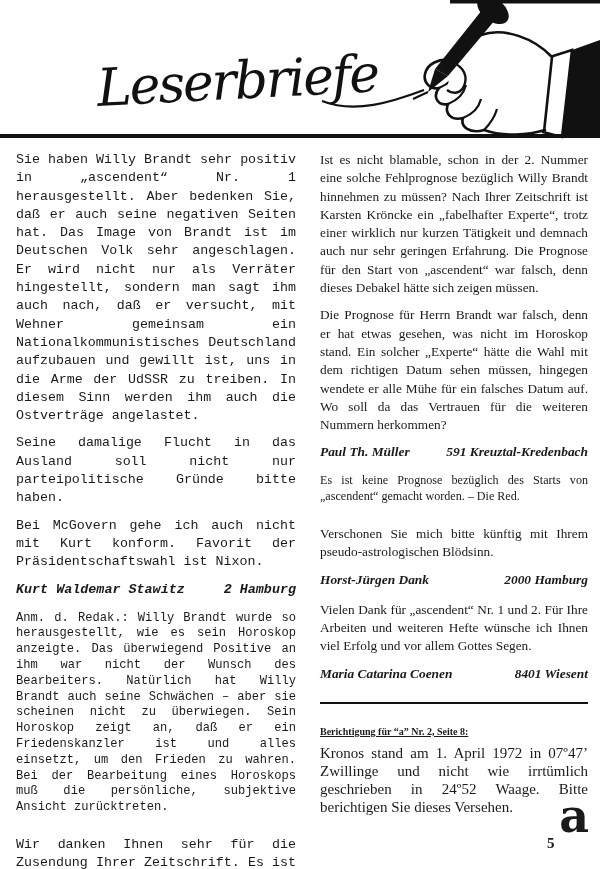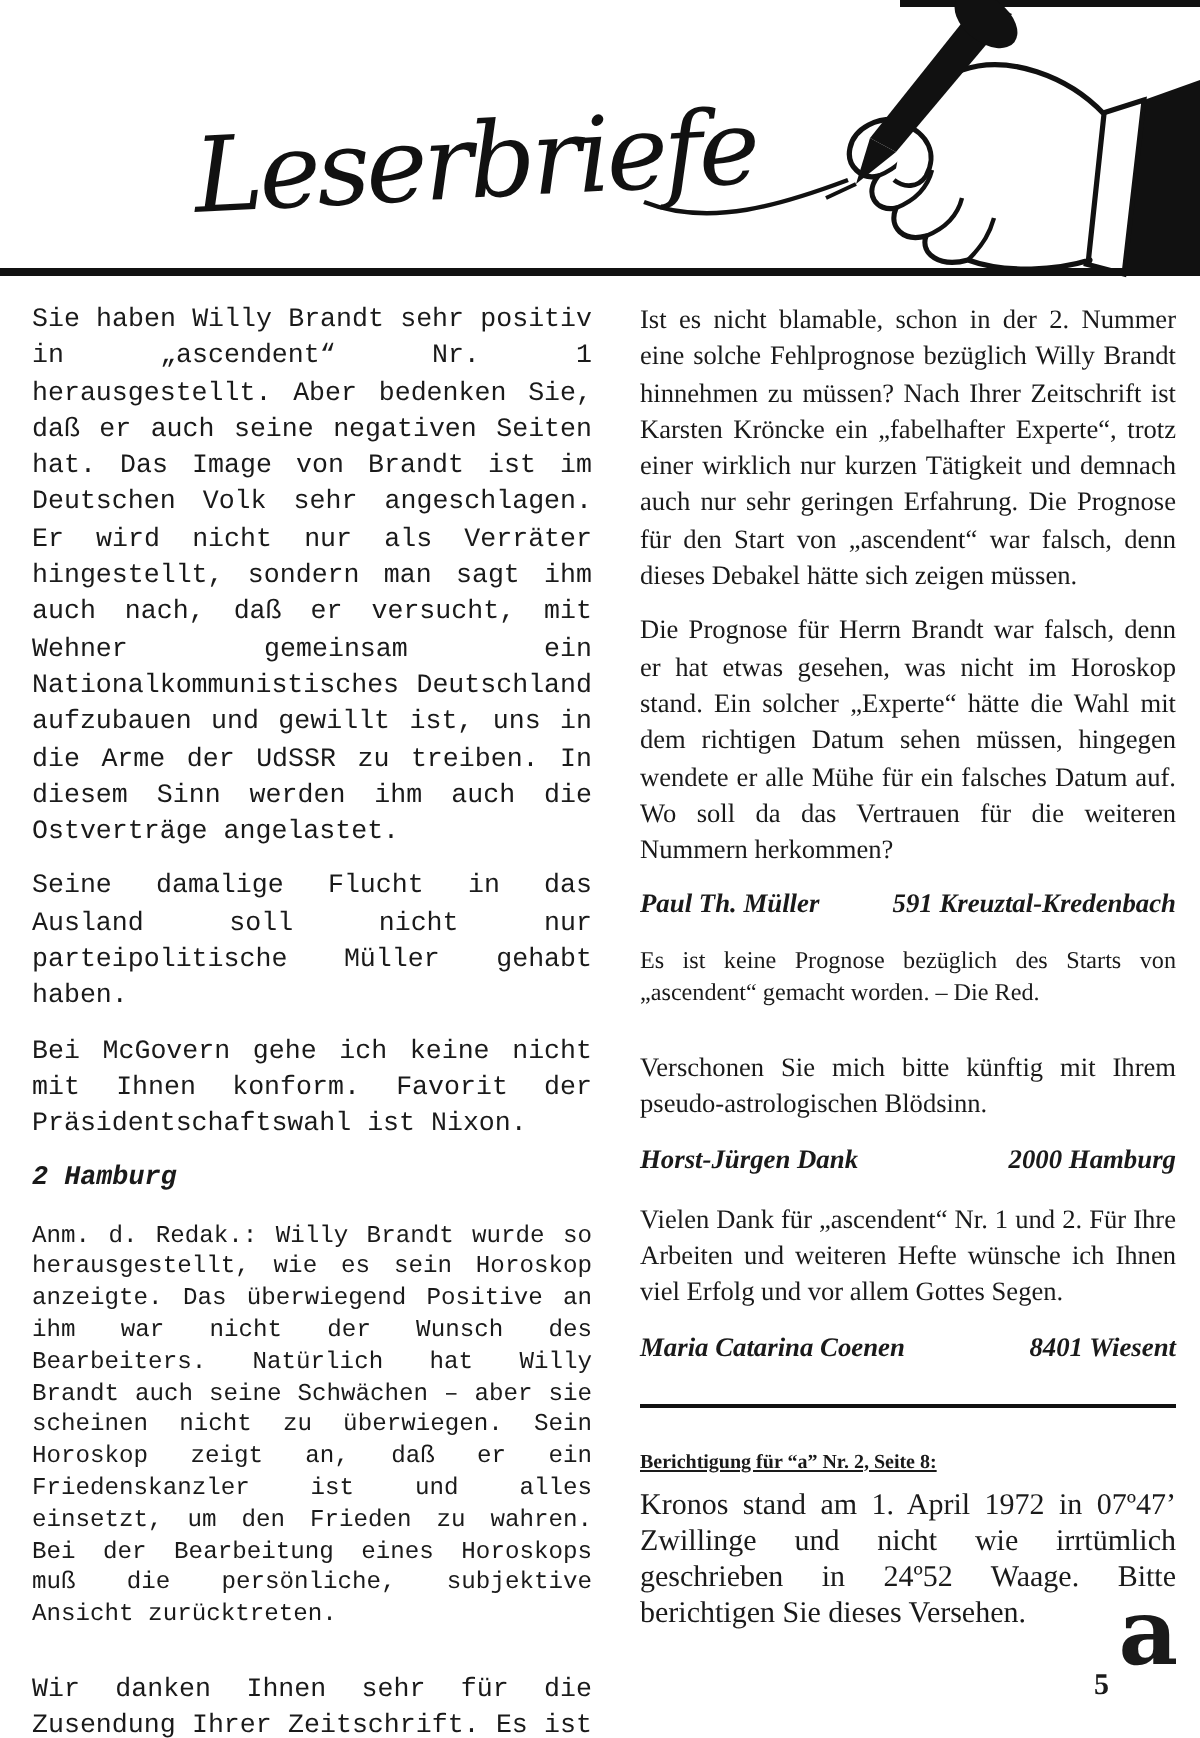--- a/index.html
+++ b/index.html
@@ -85,23 +85,24 @@
       <ellipse cx="493" cy="10" rx="18" ry="11" transform="rotate(38 493 10)" fill="#111"></ellipse>
 
       <path d="M448,76 L428,92 L435,69 Z" fill="#111"></path>
       <path d="M428,92 L413,99" stroke="#111" stroke-width="2" fill="none"></path>
     </g>
   </svg>
   <div class="header-rule"></div>
 
   <div class="col col-left">
     <p class="body-p">Sie haben Willy Brandt sehr positiv in „ascendent“ Nr. 1 herausgestellt. Aber bedenken Sie, daß er auch seine negativen Seiten hat. Das Image von Brandt ist im Deutschen Volk sehr angeschlagen. Er wird nicht nur als Verräter hingestellt, sondern man sagt ihm auch nach, daß er versucht, mit Wehner gemeinsam ein Nationalkommunistisches Deutschland aufzubauen und gewillt ist, uns in die Arme der UdSSR zu treiben. In diesem Sinn werden ihm auch die Ostverträge angelastet.</p>
-    <p class="body-p">Seine damalige Flucht in das Ausland soll nicht nur parteipolitische Müller gehabt haben.</p>
-    <p class="body-p">Bei McGovern gehe ich keine nicht mit Ihnen konform. Favorit der Präsidentschaftswahl ist Nixon.</p>
+    <p class="body-p">Seine damalige Flucht in das Ausland soll nicht nur parteipolitische Gründe bitte haben.</p>
+    <p class="body-p">Bei McGovern gehe ich auch nicht mit Kurt konform. Favorit der Präsidentschaftswahl ist Nixon.</p>
     <div class="sig">
+      <span>Kurt Waldemar Stawitz</span>
       <span>2 Hamburg</span>
     </div>
     <p class="note-p">Anm. d. Redak.: Willy Brandt wurde so herausgestellt, wie es sein Horoskop anzeigte. Das überwiegend Positive an ihm war nicht der Wunsch des Bearbeiters. Natürlich hat Willy Brandt auch seine Schwächen – aber sie scheinen nicht zu überwiegen. Sein Horoskop zeigt an, daß er ein Friedenskanzler ist und alles einsetzt, um den Frieden zu wahren. Bei der Bearbeitung eines Horoskops muß die persönliche, subjektive Ansicht zurücktreten.</p>
     <div class="gap-lg"></div>
     <p class="body-p">Wir danken Ihnen sehr für die Zusendung Ihrer Zeitschrift. Es ist sicherlich sehr nützlich, wenn recht viele Ihre Meinung publizieren. Für den Fortbestand von „ascendent“ wünschen wir alles Gute.</p>
     <div class="sig-block">
       <div>Helmuth und Edith</div>
       <div class="row">
         <span>Wangemann</span>
         <span>56 Wuppertal-Vohwinkel</span>

